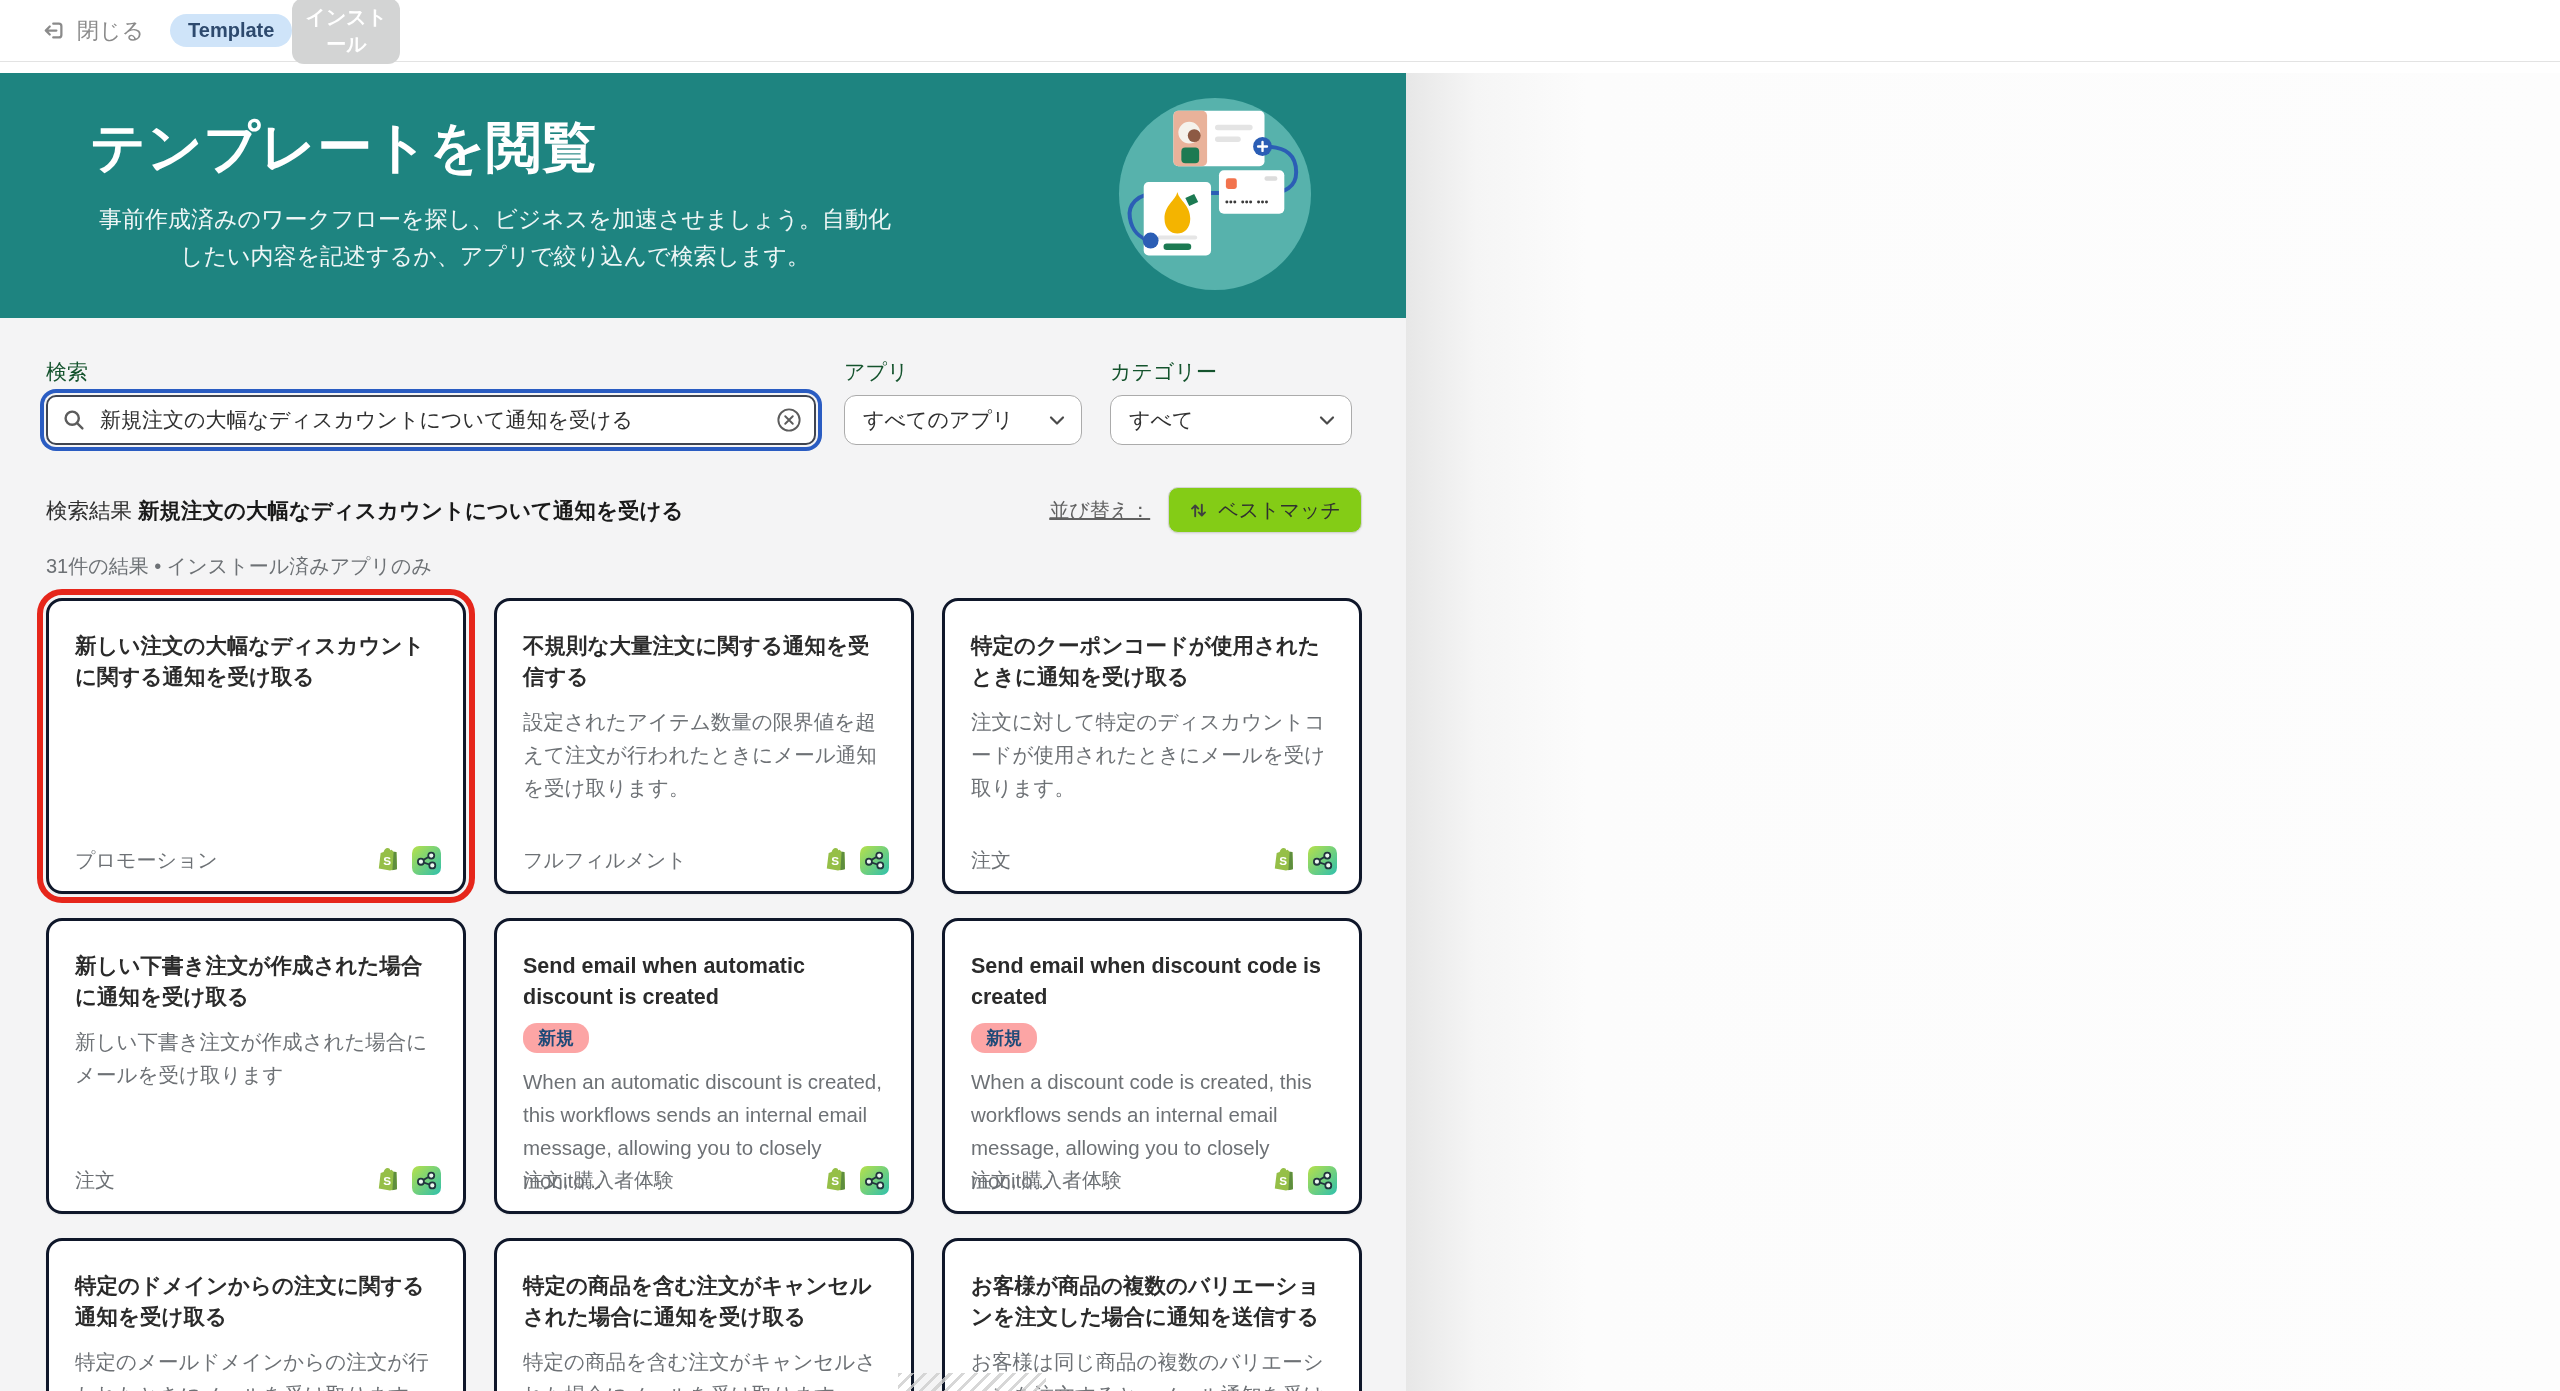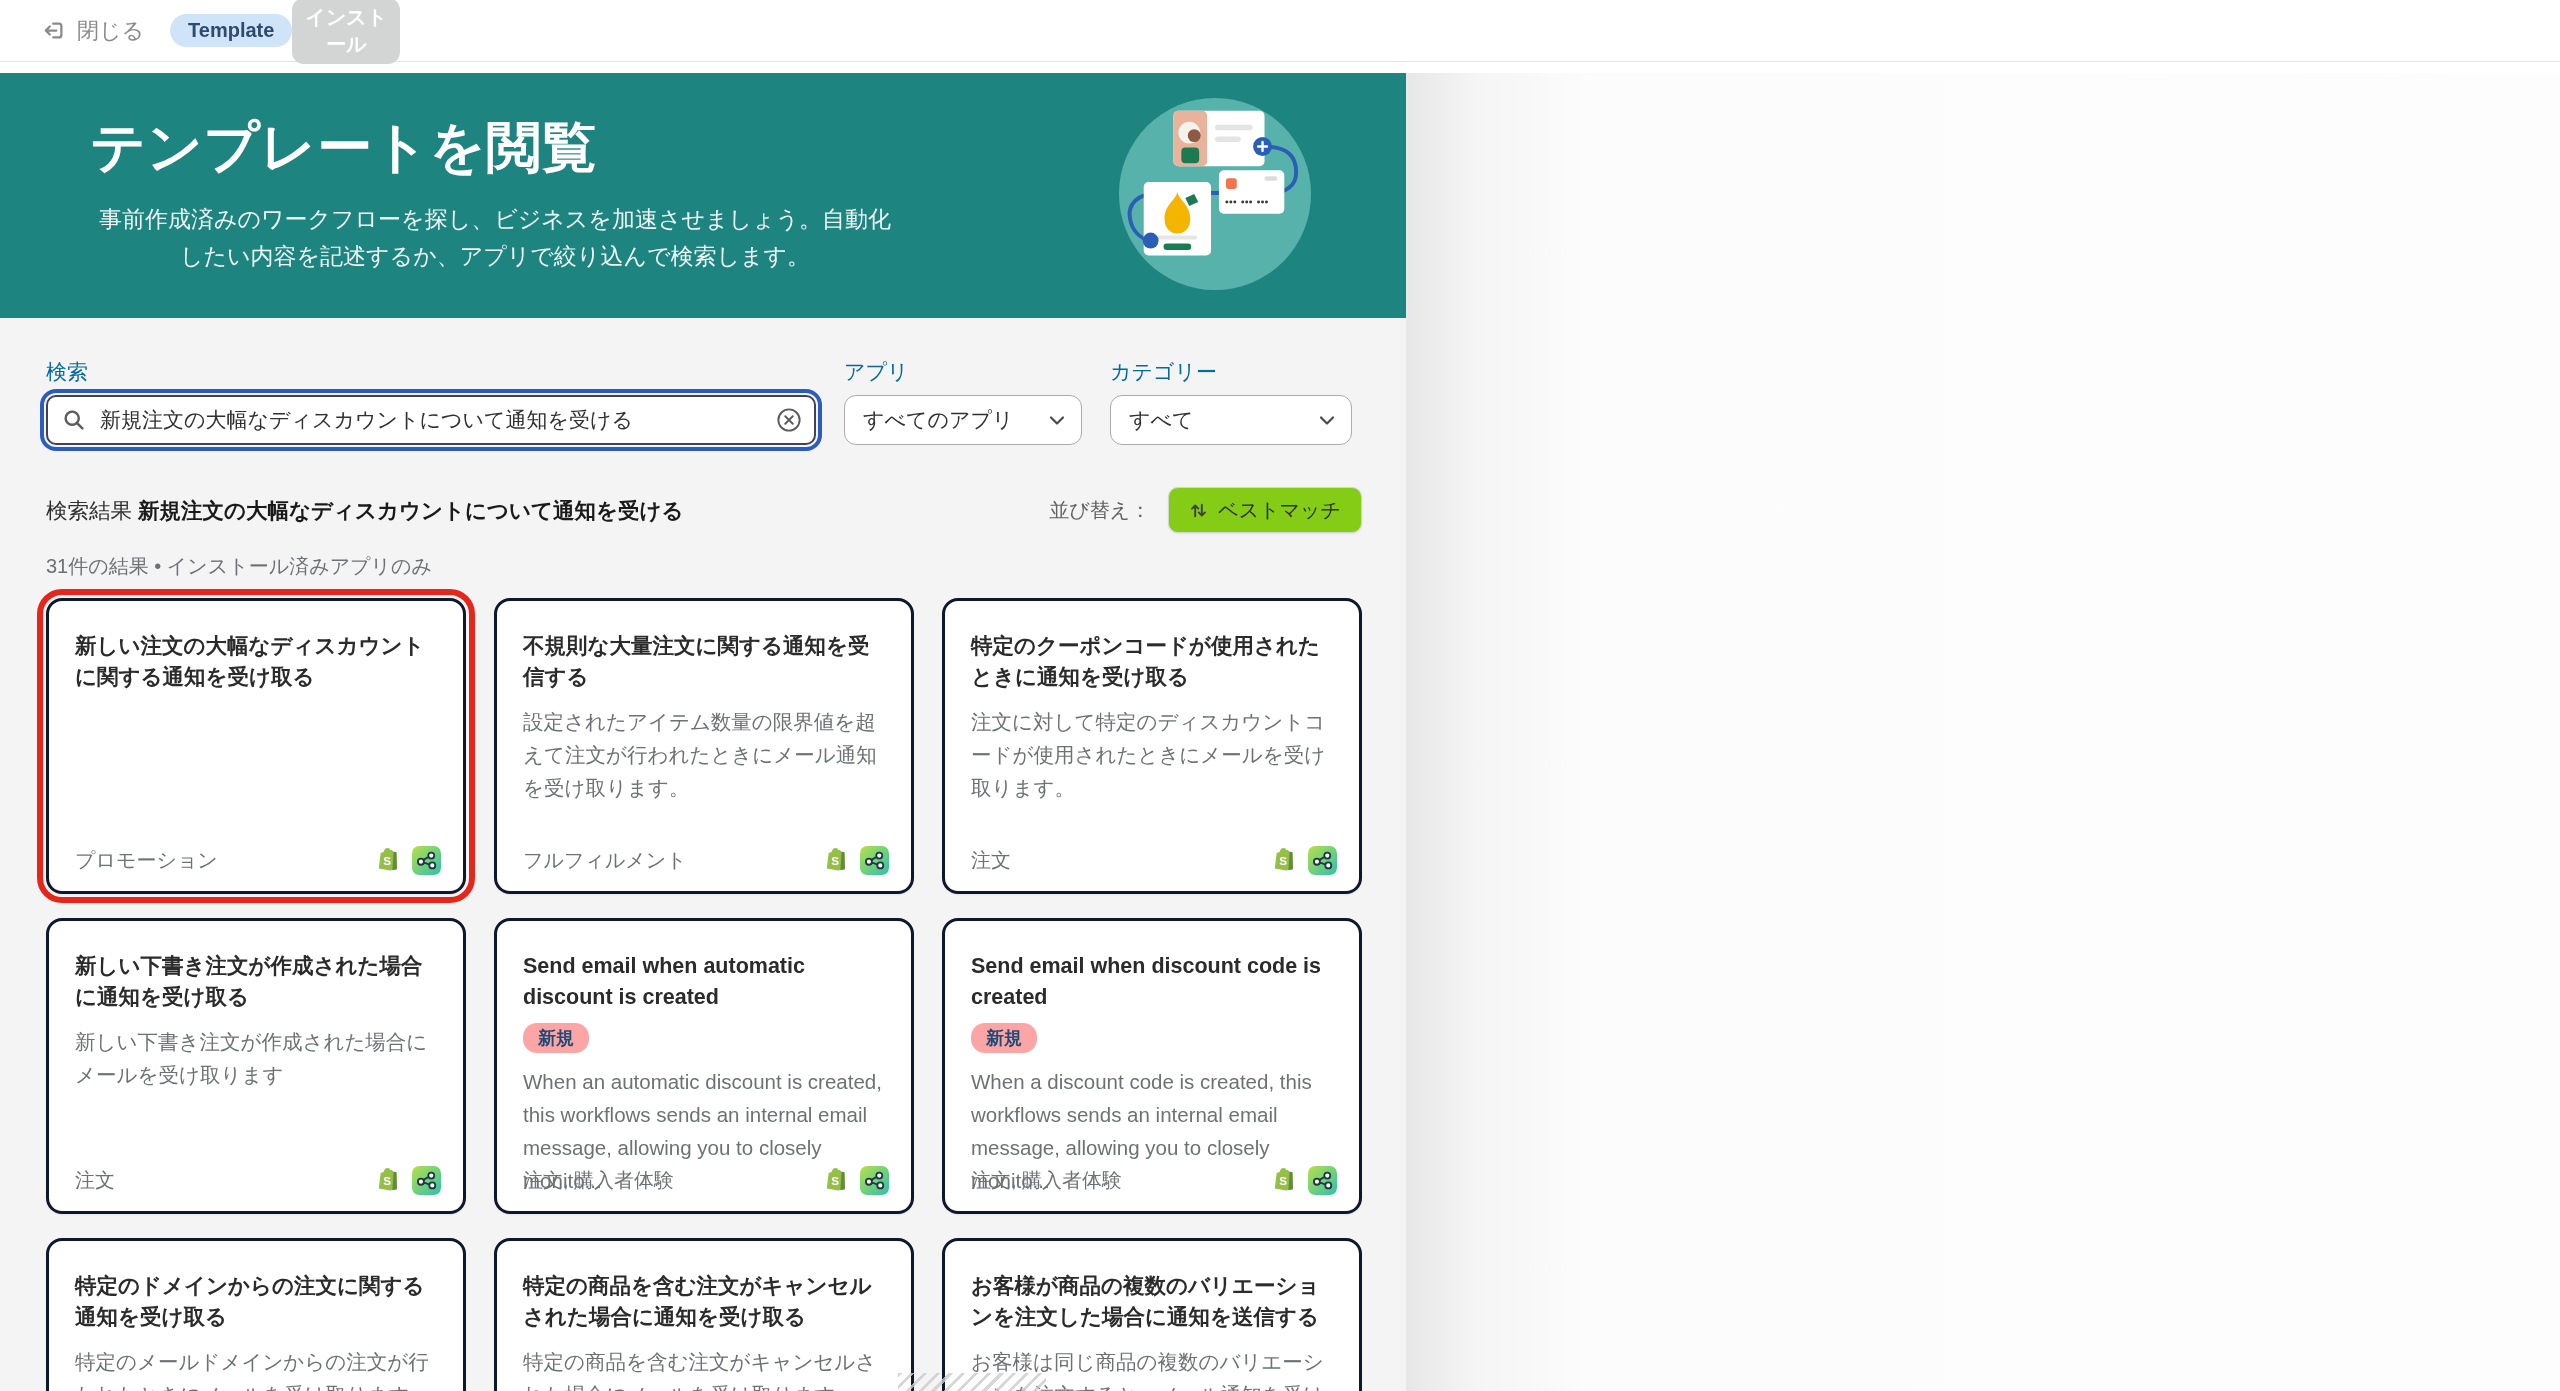--- a/index.html
+++ b/index.html
@@ -26,40 +26,40 @@
                     background:linear-gradient(90deg,#e7e7e7 0px,#f5f5f5 70px,#fcfcfc 180px,#fdfdfd 100%); }
 
   
   .hero { position:relative; height:245px; background:#1e8480; padding:38px 0 0 90px; overflow:hidden; }
   .hero h1 { color:#fff; font-size:55px; font-weight:700; letter-spacing:.5px; }
   .hero p  { margin-top:16px; color:rgba(255,255,255,.93); font-size:23px; line-height:1.6; width:810px;text-align:center; }
   .hero-illo { position:absolute; right:92px; top:22px; width:198px; height:198px; }
 
   
   .filters { display:flex; gap:28px; padding:40px 44px 0 46px; }
-  .field-label { display:block; font-size:21px; color:#0369a1; margin-bottom:9px; }
+  .field-label { display:block; font-size:21px; color:#14532d; margin-bottom:9px; }
   .search-group { width:770px; }
   .search-box { position:relative; height:50px; }
   .search-box input { width:100%; height:50px; border:2px solid #3f4450; border-radius:10px;
                       padding:0 56px 0 52px; font-size:21px; color:#303030; background:#fff;
                       font-family:inherit; outline:none;
                       box-shadow:0 0 0 2px #f4f4f5, 0 0 0 6px #2a5cc2; }
   .search-icon { position:absolute; left:16px; top:13px; }
   .clear-btn { position:absolute; right:14px; top:12px; background:none; border:none; cursor:pointer; padding:0; }
   .select-group.app { width:238px; } .select-group.cat { width:242px; }
   .select-box { width:100%; height:50px; background:#fff; border:1px solid #ababab; border-radius:12px;
                 display:flex; align-items:center; justify-content:space-between; padding:0 16px 0 18px;
                 font-size:21px; color:#303030; cursor:pointer; font-family:inherit; }
 
   
   .results-row { display:flex; align-items:center; justify-content:space-between; padding:42px 44px 0 46px; }
   .results-text { font-size:21.5px; color:#303030; }
   .results-text .q { font-weight:700; color:#1a1a1a; }
   .sort-wrap { display:flex; align-items:center; gap:18px; }
-  .sort-label { font-size:20px; color:#616161; }
+  .sort-label { font-size:20px; color:#616161;text-decoration:underline; }
   .sort-btn { display:flex; align-items:center; gap:10px; background:#84cc16; border:1px solid #d4d4d4;
               border-radius:10px; height:46px; padding:0 20px; font-size:20px; color:#303030;
               box-shadow:0 1px 2px rgba(0,0,0,.08); cursor:pointer; font-family:inherit; }
 
   .count-line { padding:20px 44px 0 46px; font-size:20px; color:#6d7175; }
 
   
   .grid { display:grid; grid-template-columns:repeat(3,420px); column-gap:28px; row-gap:24px;
           padding:18px 44px 0 46px; }
   .card { position:relative; background:#fff; border:3px solid #0f172a; border-radius:16px;

